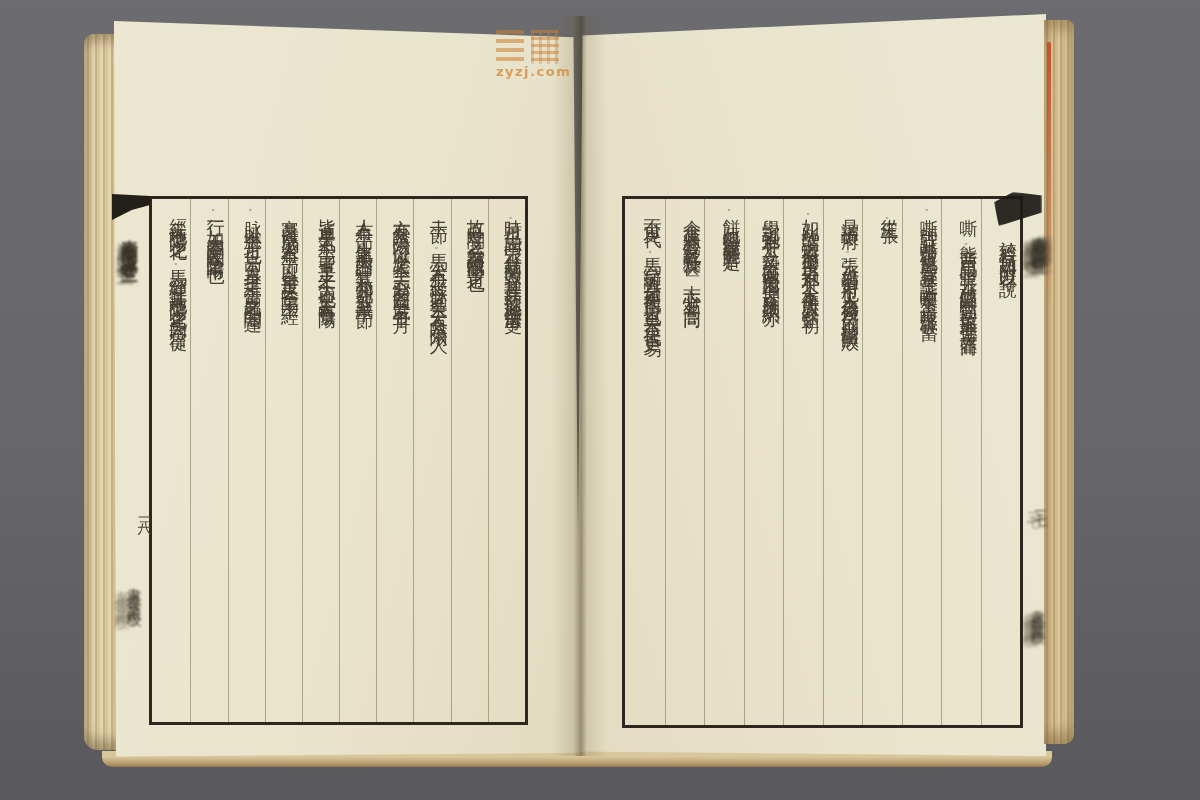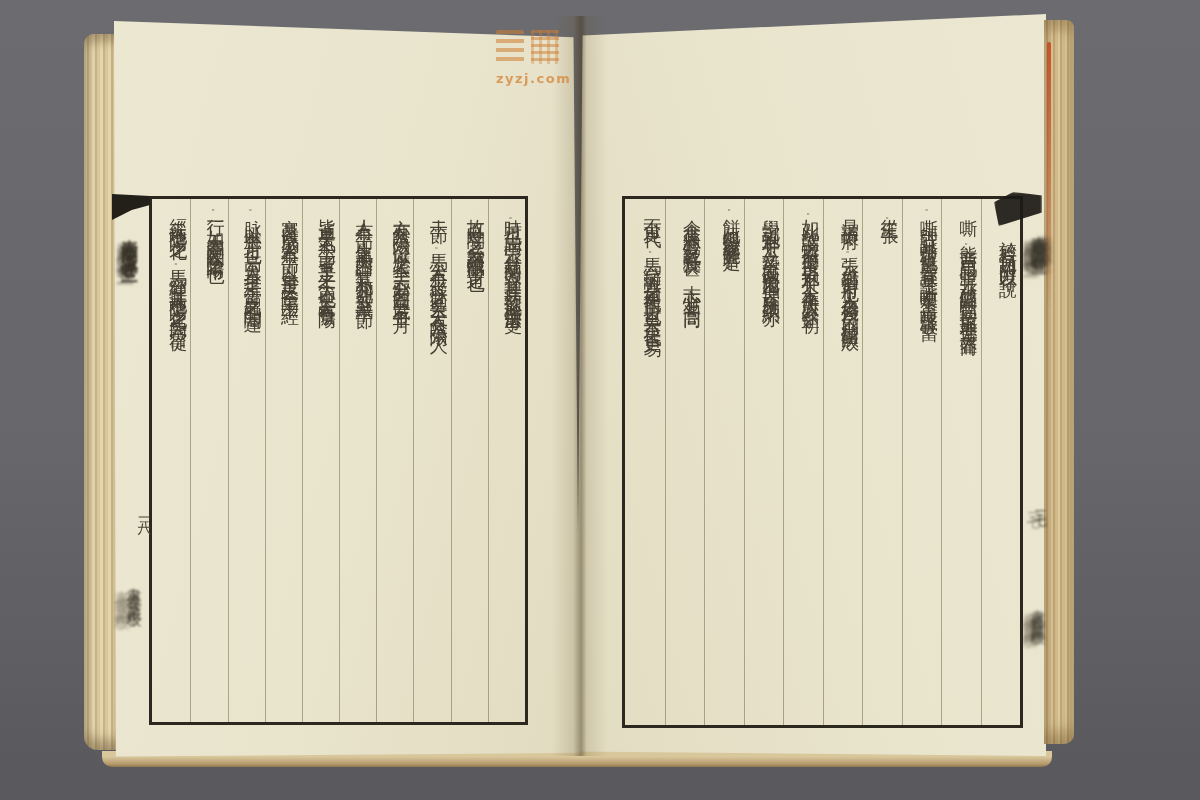--- a/index.html
+++ b/index.html
@@ -63,21 +63,21 @@
   .pub-right{left:1028px;top:598px;font-size:15px;letter-spacing:5px;color:#3c382c;
       filter:blur(1.4px);text-shadow:-8px 3px 2px rgba(70,62,45,.55);}
 
   
   .wm{left:496px;top:30px;width:110px;height:76px;z-index:9;}
   .wm-glyphs{display:flex;gap:7px;}
   .wm-g{width:28px;height:34px;border-radius:2px;}
   .wm-g1{background:repeating-linear-gradient(180deg,rgba(205,125,50,.55) 0 4px,rgba(205,125,50,0) 4px 9px);}
   .wm-g2{background:repeating-linear-gradient(180deg,rgba(205,125,50,.5) 0 3px,rgba(205,125,50,0) 3px 7px),
                repeating-linear-gradient(90deg,rgba(205,125,50,.35) 0 3px,rgba(205,125,50,0) 3px 8px);}
-  .wm-url{margin-top:7px;font-size:13px;font-weight:bold;letter-spacing:1.5px;
+  .wm-url{font-size:13px;font-weight:bold;letter-spacing:1.5px;
       color:rgba(212,138,62,.8);font-family:"DejaVu Sans",sans-serif;}
 </style>
 </head>
 <body>
 
 <div id="scene">
 
   <div class="abs edges-left"></div>
   <div class="abs bottom-edge"></div>
 

